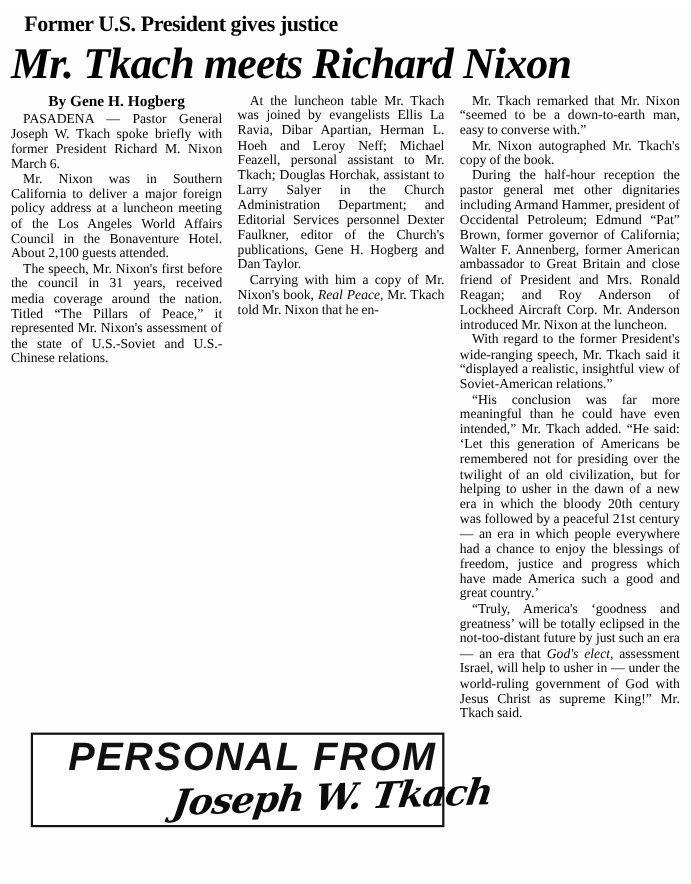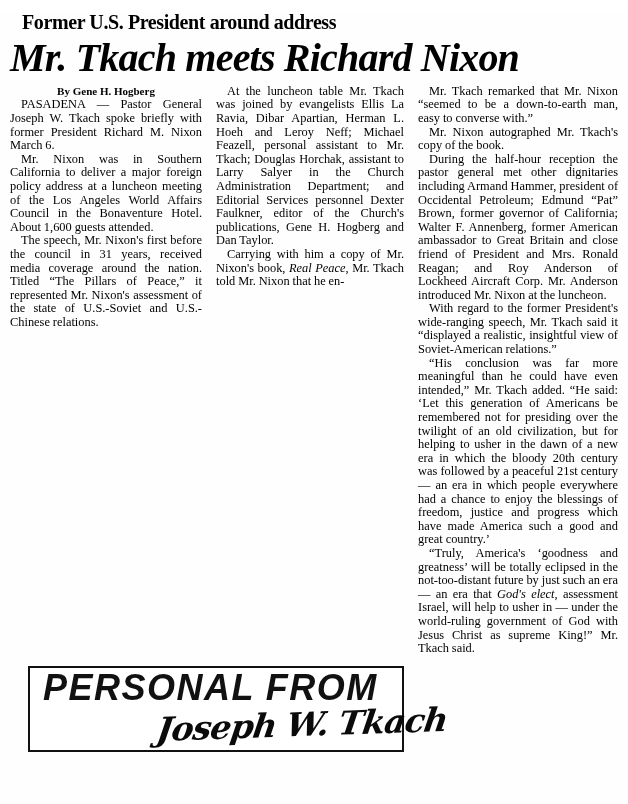--- a/index.html
+++ b/index.html
@@ -54,21 +54,21 @@
   }
   .col {
     box-sizing: border-box;
   }
   .col-1 { width: 202px; padding-right: 10px; }
   .col-2 { width: 202px; padding-right: 10px; padding-left: 4px;}
   .col-3 { width: 204px; padding-left: 4px; }
 
   .byline {
     font-weight: bold;
-    font-size: 11px;
+    font-size: 14px;
     text-align: center;
     line-height: 1.15;
     margin-bottom: 1px;
   }
   p.body {
     font-family: "Liberation Serif", "DejaVu Serif", serif;
     font-size: 12.4px;
     line-height: 13.6px;
     text-align: justify;
     margin: 0;
@@ -89,21 +89,21 @@
     left: 10px;
     top: 0;
     width: 376px;
     height: 86px;
     border: 2px solid #111;
     box-sizing: border-box;
     background: #fff;
   }
   .personal-title {
     position: absolute;
-    left: 25px;
+    left: 44px;
     top: 4px;
     font-family: "Liberation Sans", "DejaVu Sans", sans-serif;
     font-style: italic;
     font-weight: bold;
     font-size: 36px;
     letter-spacing: 1.5px;
     line-height: 1;
     color: #111;
     white-space: nowrap;
   }
@@ -121,29 +121,29 @@
     transform: skewX(-10deg) rotate(-2.0deg);
     letter-spacing: -1px;
   }
   i, em { }
 </style>
 </head>
 <body>
 
 <div class="page">
 
-  <div class="kicker">Former U.S. President around address</div>
+  <div class="kicker">Former U.S. President gives justice</div>
   <div class="headline">Mr. Tkach meets Richard Nixon</div>
 
   <div class="news">
 
     <div class="col col-1">
       <div class="byline">By Gene H. Hogberg</div>
       <p class="body">PASADENA — Pastor General Joseph W. Tkach spoke briefly with former President Richard M. Nixon March 6.</p>
-      <p class="body">Mr. Nixon was in Southern California to deliver a major foreign policy address at a luncheon meeting of the Los Angeles World Affairs Council in the Bonaventure Hotel. About 1,600 guests attended.</p>
+      <p class="body">Mr. Nixon was in Southern California to deliver a major foreign policy address at a luncheon meeting of the Los Angeles World Affairs Council in the Bonaventure Hotel. About 2,100 guests attended.</p>
       <p class="body">The speech, Mr. Nixon's first before the council in 31 years, received media coverage around the nation. Titled “The Pillars of Peace,” it represented Mr. Nixon's assessment of the state of U.S.-Soviet and U.S.-Chinese relations.</p>
     </div>
 
     <div class="col col-2">
       <p class="body">At the luncheon table Mr. Tkach was joined by evangelists Ellis La Ravia, Dibar Apartian, Herman L. Hoeh and Leroy Neff; Michael Feazell, personal assistant to Mr. Tkach; Douglas Horchak, assistant to Larry Salyer in the Church Administration Department; and Editorial Services personnel Dexter Faulkner, editor of the Church's publications, Gene H. Hogberg and Dan Taylor.</p>
       <p class="body"><span>Carrying with him a copy of Mr. Nixon's book, </span><i>Real Peace</i><span>, Mr. Tkach told Mr. Nixon that he en-</span></p>
     </div>
 
     <div class="col col-3">
       <p class="body">Mr. Tkach remarked that Mr. Nixon “seemed to be a down-to-earth man, easy to converse with.”</p>

